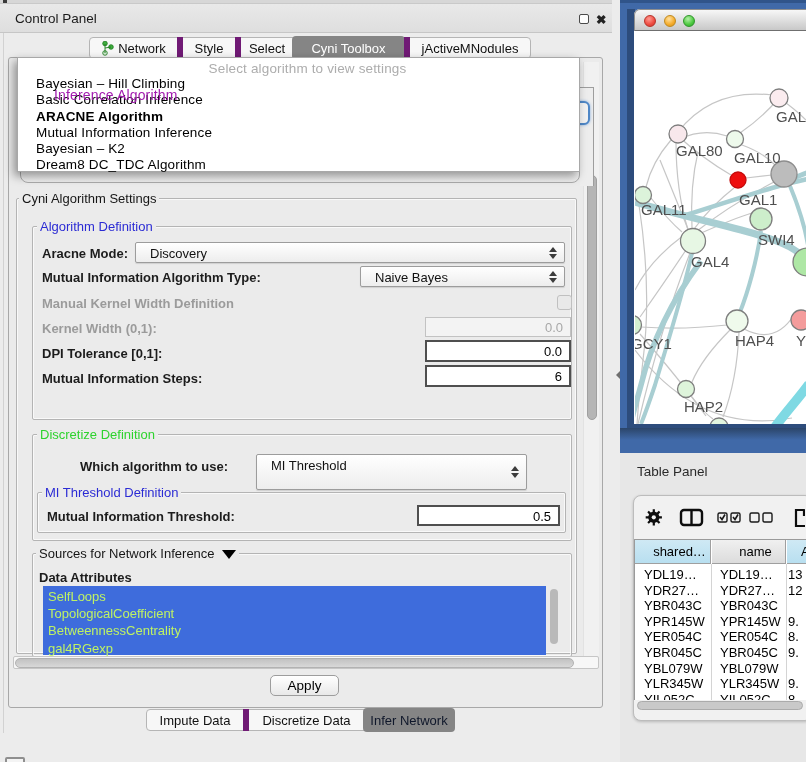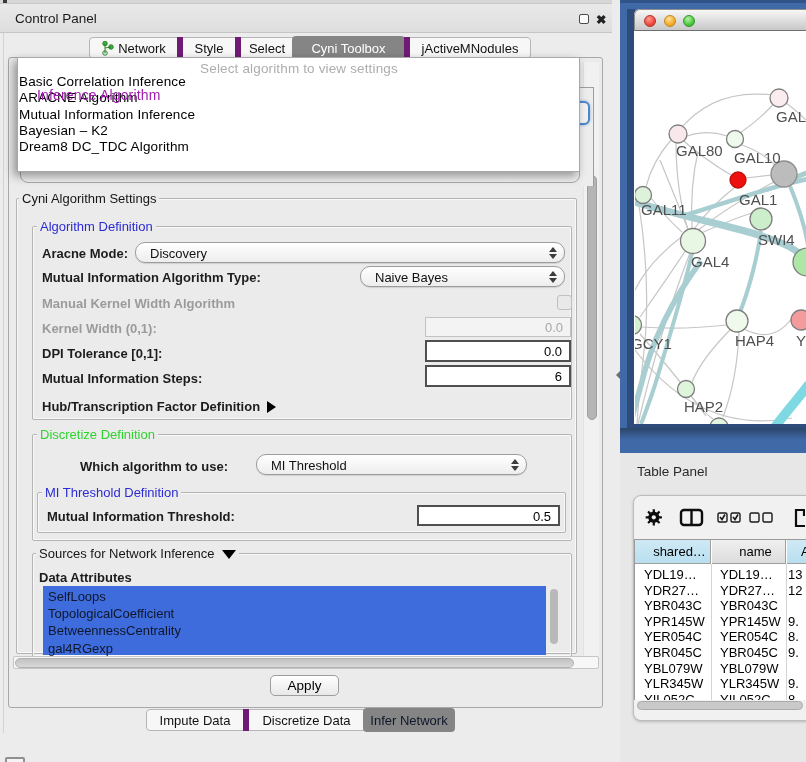--- a/index.html
+++ b/index.html
@@ -15,39 +15,39 @@
 .tabbar .tab+.tab{border-left:6px solid #701a75}
 .tabbar .sel{background:#858585;color:#fff;border-radius:4px;margin:-1px;height:24px;line-height:23px;border-left:none !important}
 
 #pane{left:8px;top:57px;width:595px;height:651px;border:1px solid #a8a8a8;border-radius:3px;background:#ebebeb}
 
 .grp{position:absolute;border:1px solid #b4b4b4;border-radius:2px;box-shadow:inset 0 0 0 1px rgba(255,255,255,.7)}
 .gl{position:absolute;font-size:13px;background:#ebebeb;padding:0 3px;white-space:nowrap}
 .blue{color:#2b2bd4}.green{color:#2ed32e}
 .lbl{position:absolute;font-size:13px;font-weight:bold;color:#1c1c1c;white-space:nowrap}
 .dis{color:#9b9b9b}
-.combo{position:absolute;background:linear-gradient(#ffffff,#ededed);border:1px solid #9c9c9c;border-radius:10px;font-size:13px;color:#111;box-shadow:0 1px 1px rgba(0,0,0,.12)}
+.combo{position:absolute;background:linear-gradient(#ffffff,#ededed);border:1px solid #9c9c9c;border-radius:2px;font-size:13px;color:#111;box-shadow:0 1px 1px rgba(0,0,0,.12)}
 .combo .t{position:absolute;left:14px;top:3px}
 .spin{position:absolute;right:7px;top:0;height:100%;display:flex;flex-direction:column;justify-content:center;gap:2px}
 .spin i{display:block;width:0;height:0;border-left:4px solid transparent;border-right:4px solid transparent}
 .spin .u{border-bottom:5px solid #3c3c3c}
 .spin .d{border-top:5px solid #3c3c3c}
 .field{position:absolute;background:#fff;border:2px solid #4f4f4f;font-size:13px;color:#000;text-align:right;padding:2px 7px 0 0}
 .fielddis{position:absolute;background:#f3f3f3;border:1px solid #c2c2c2;font-size:13px;color:#a8a8a8;text-align:right;padding:2px 7px 0 0}
 .arrow-r{display:inline-block;width:0;height:0;border-top:6px solid transparent;border-bottom:6px solid transparent;border-left:9px solid #000;vertical-align:-2px}
 .arrow-d{display:inline-block;width:0;height:0;border-left:7px solid transparent;border-right:7px solid transparent;border-top:9px solid #000;vertical-align:-1px}
-#list{left:43px;top:586px;width:503px;height:69px;background:#3e6cdc;color:#0f172a;font-size:13px;padding:2px 0 8px 5px;line-height:17.2px}
+#list{left:43px;top:586px;width:503px;height:69px;background:#3e6cdc;color:#bef264;font-size:13px;padding:2px 0 8px 5px;line-height:17.2px}
 #vsb{left:583px;top:62px;width:16px;height:594px;background:#f1f1f1;border-left:1px solid #e2e2e2}
 #vsbthumb{left:587px;top:175px;width:10px;height:245px;background:#b5b5b5;border:1px solid #9f9f9f;border-radius:6px}
 #lsbthumb{left:550px;top:589px;width:8px;height:55px;background:#b9b9b9;border-radius:4px}
 #hsb{left:13px;top:656px;width:586px;height:13px;background:#f7f7f7;border:1px solid #c6c6c6;border-radius:2px}
 #apply{left:270px;top:675px;width:69px;height:21px;background:linear-gradient(#ffffff,#e8e8e8);border:1px solid #9d9d9d;border-radius:5px;font-size:13.5px;color:#000;text-align:center;line-height:19px}
 
 #popup{left:17px;top:57px;width:563px;height:115px;background:#fff;border:1px solid #a8a8a8;box-shadow:-3px 4px 9px rgba(0,0,0,.4);font-size:13.5px;letter-spacing:.15px;color:#000;z-index:50}
-#popup div{height:16.2px;line-height:16.2px;padding-left:1px;white-space:nowrap}
+#popup div{height:16.2px;line-height:16.2px;padding-left:18px;white-space:nowrap}
 
 #desk{left:620px;top:0;width:186px;height:453px;background:#4069a8}
 #desktopline{left:620px;top:0;width:186px;height:3px;background:#30548a}
 #macwin{left:634px;top:9px;width:180px;height:415px;border-radius:6px 6px 0 0;background:#fff}
 #mactitle{position:absolute;left:0;top:0;width:100%;height:22px;background:linear-gradient(#f7f7f7,#c8c8c8);border:1px solid #8e8e8e;border-bottom:1px solid #6f6f6f;border-radius:6px 6px 0 0}
 .light{position:absolute;top:5px;width:12px;height:12px;border-radius:50%}
 #netarea{position:absolute;left:1px;top:22px;width:179px;height:393px;background:#fff;overflow:hidden}
 #tpanel{left:620px;top:453px;width:186px;height:309px;background:#e7e7e7}
 #tptitle{left:637px;top:464px;font-size:13.5px;color:#2a2a2a}
 #twin{left:633px;top:495px;width:180px;height:226px;background:#f1f1f1;border:1px solid #bcbcbc;border-radius:8px;box-shadow:0 1px 3px rgba(0,0,0,.2)}
@@ -104,39 +104,38 @@
 
   <div class="lbl" style="left:42px;top:270px">Mutual Information Algorithm Type:</div>
   <div class="combo" style="left:360px;top:266px;width:205px;height:21px">
       <span class="t">Naive Bayes</span>
       <span class="spin">
         <i class="u"></i>
         <i class="d"></i>
       </span>
     </div>
 
-  <div class="lbl dis" style="left:42px;top:296px">Manual Kernel Width Algorithm</div>
+  <div class="lbl dis" style="left:42px;top:296px">Manual Kernel Width Definition</div>
   <div class="abs" style="left:557px;top:295px;width:15px;height:15px;background:#e9e9e9;border:1px solid #c0c0c0;border-radius:3px"></div>
 
   <div class="lbl dis" style="left:42px;top:321px">Kernel Width (0,1):</div>
   <div class="fielddis" style="left:425px;top:317px;width:146px;height:20px">0.0</div>
 
   <div class="lbl" style="left:42px;top:346px">DPI Tolerance [0,1]:</div>
   <div class="field" style="left:425px;top:340px;width:146px;height:22px">0.0</div>
 
   <div class="lbl" style="left:42px;top:371px">Mutual Information Steps:</div>
   <div class="field" style="left:425px;top:365px;width:146px;height:22px">6</div>
 
-  <div class="lbl" style="left:42px;top:399px">Hub/Transcription Factor Definition &nbsp;<span class="arrow-r"></span></div>
 
   <div class="grp" style="left:32px;top:434px;width:540px;height:107px"></div>
   <div class="gl green" style="left:37px;top:427px">Discretize Definition</div>
 
   <div class="lbl" style="left:80px;top:459px">Which algorithm to use:</div>
-  <div class="combo" style="left:256px;top:454px;width:271px;height:21px">
+  <div class="combo" style="left:256px;top:454px;width:271px;height:36px">
       <span class="t">MI Threshold</span>
       <span class="spin">
         <i class="u"></i>
         <i class="d"></i>
       </span>
     </div>
 
   <div class="grp" style="left:37px;top:492px;width:529px;height:41px"></div>
   <div class="gl blue" style="left:42px;top:485px">MI Threshold Definition</div>
   <div class="lbl" style="left:47px;top:509px">Mutual Information Threshold:</div>
@@ -156,22 +155,23 @@
     <div class="tab" style="width:96px">Impute Data</div>
     <div class="tab" style="width:121px">Discretize Data</div>
     <div class="tab sel" style="width:92px;color:#0f172a">Infer Network</div>
   </div>
 
   <div class="abs" style="left:5px;top:757px;width:20px;height:10px;background:#f4f4f4;border:2px solid #8f8f8f;border-radius:2px"></div>
 
   <div id="popup" class="abs">
     <div style="position:absolute;left:18px;top:29px;color:#a21caf;font-size:14px">Inference Algorithm</div>
     <div style="color:#adadad;text-align:center;padding-top:3px;position:relative">Select algorithm to view settings</div>
+    <div style="margin-top:2px;position:relative">Bayesian – Hill Climbing</div>
     <div>Basic Correlation Inference</div>
-    <div style="font-weight:normal">ARACNE Algorithm</div>
+    <div style="font-weight:bold">ARACNE Algorithm</div>
     <div>Mutual Information Inference</div>
     <div>Bayesian – K2</div>
     <div>Dream8 DC_TDC Algorithm</div>
   </div>
 
   <div class="abs" style="left:616px;top:371px;width:0;height:0;border-top:4px solid transparent;border-bottom:4px solid transparent;border-right:4px solid #6f6f6f"></div>
 
   <div id="desk" class="abs"></div>
   <div class="abs" style="left:620px;top:428px;width:186px;height:12px;background:linear-gradient(#2b4569,#4069a8)"></div>
   <div id="desktopline" class="abs"></div>

